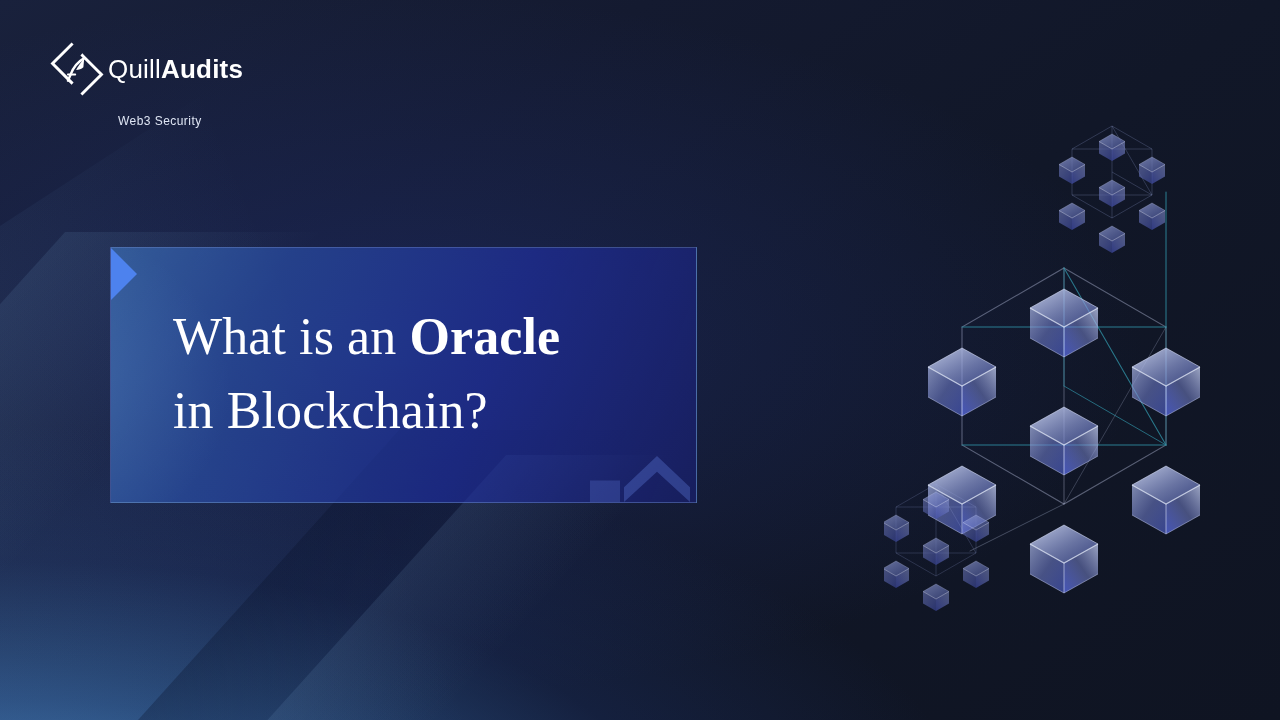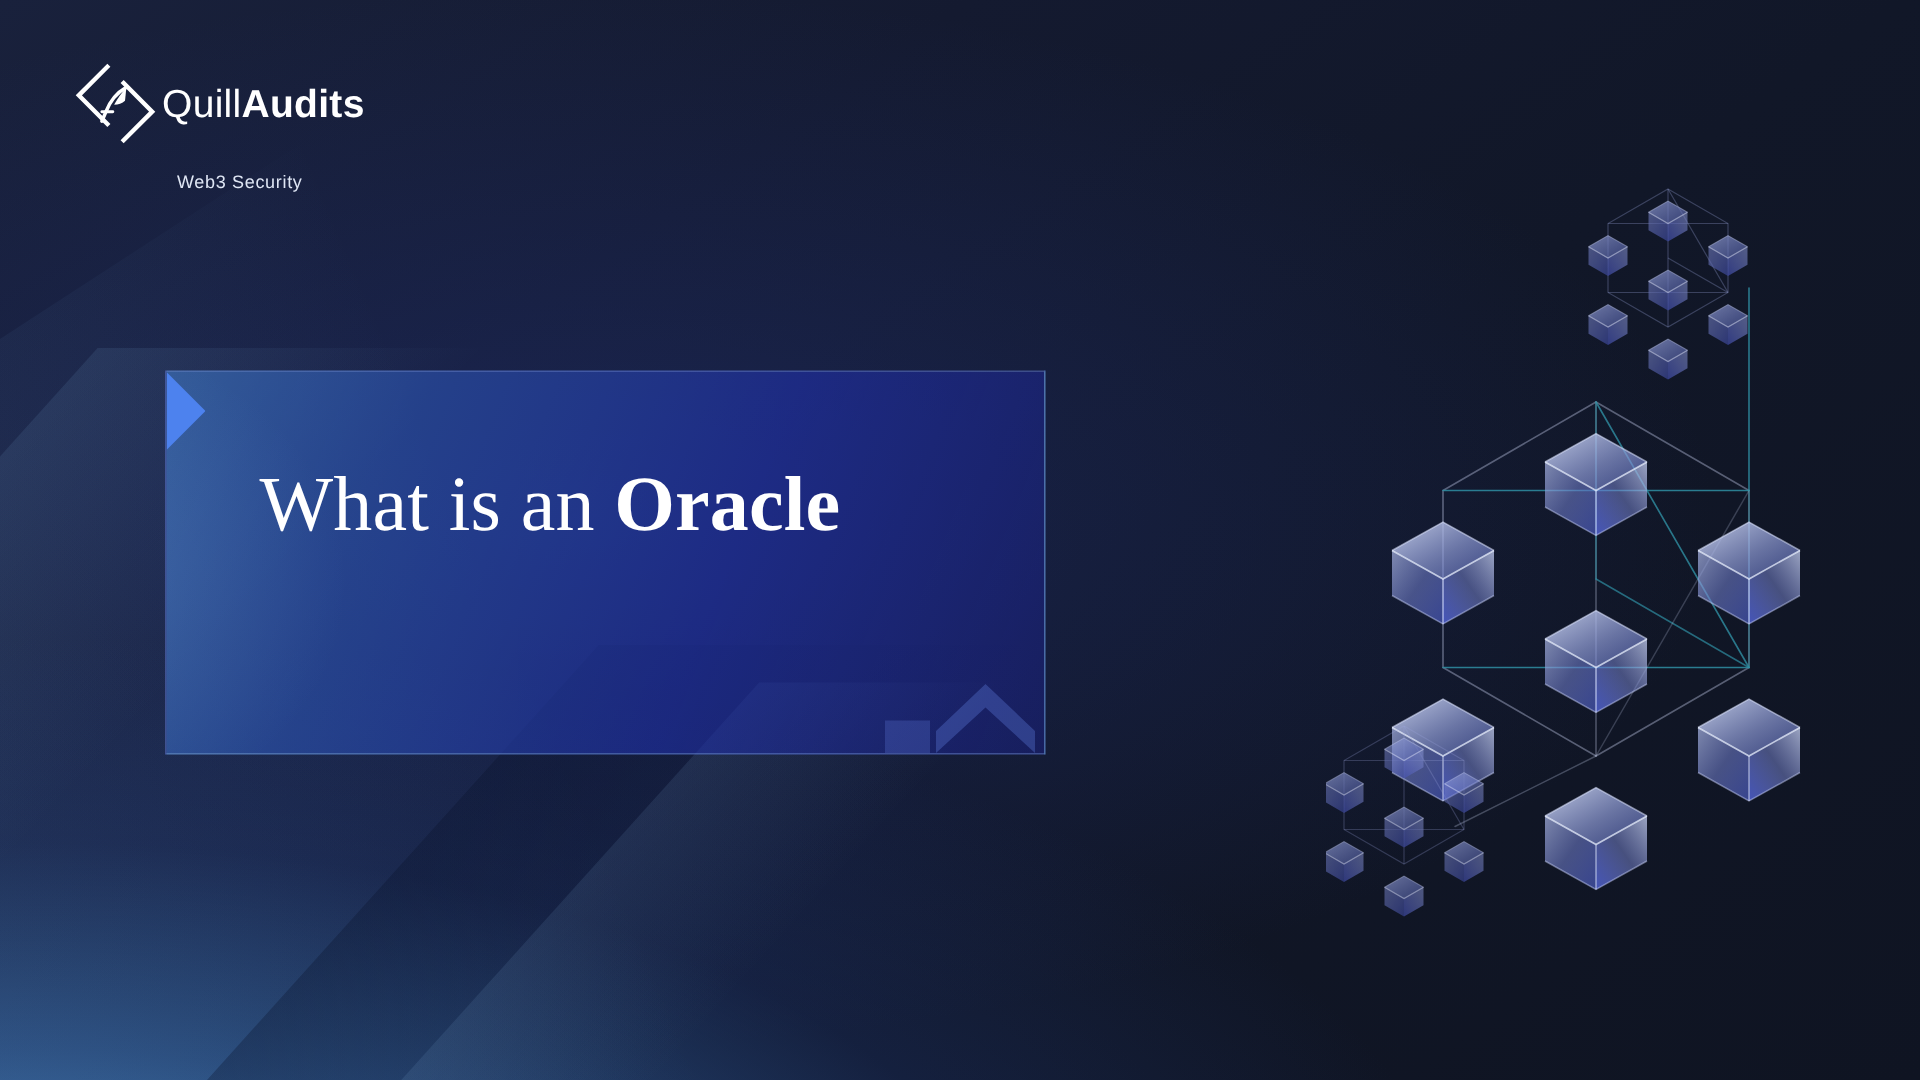--- a/index.html
+++ b/index.html
@@ -134,20 +134,21 @@
   <div class="tagline" style="position:absolute;left:118px;top:86px;color:#dfe6f4;font-size:12px;letter-spacing:.45px;margin-top:28px;">Web3 Security</div>
 
   <div id="card">
     <div class="glow"></div>
     <div class="tri-shape"></div>
     <div class="chev-sq"></div>
     <div class="chev"></div>
 
     <h1 id="headline">
       <span><span>What is an </span><span class="bold">Oracle</span></span><br>
+      <span>in Blockchain?</span>
     </h1>
   </div>
 
   <div id="art">
     <svg viewBox="0 0 360 520" width="360" height="520">
       <defs>
 
         <linearGradient id="fTop" x1="0" y1="0" x2="1" y2="1">
           <stop offset="0%" stop-color="#cfd8f2" stop-opacity=".92"></stop>
           <stop offset="55%" stop-color="#8f9cd8" stop-opacity=".70"></stop>

